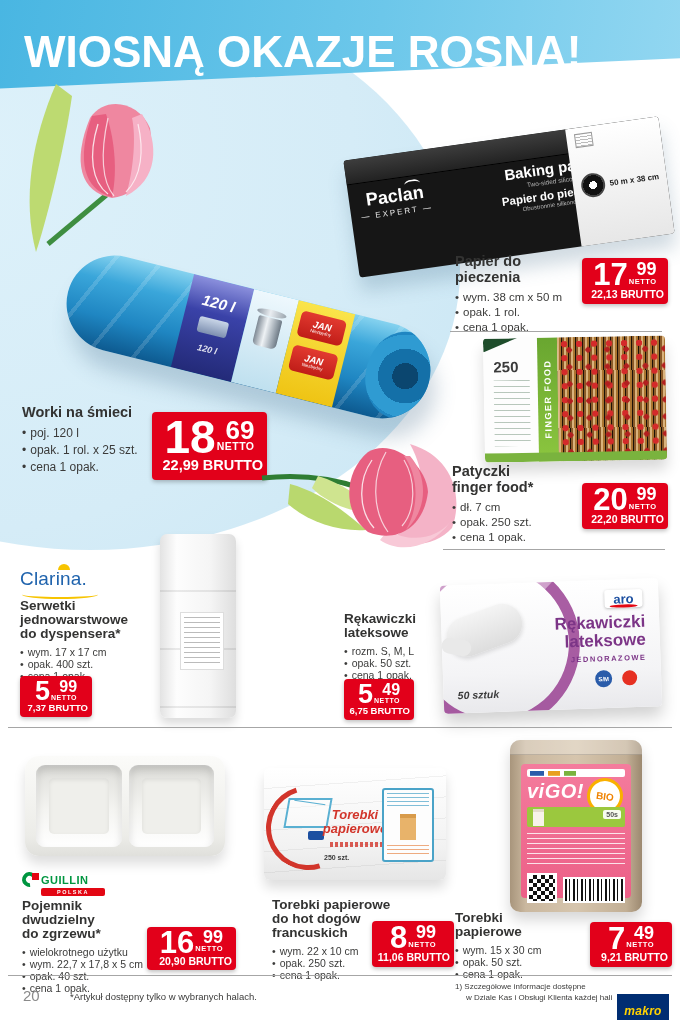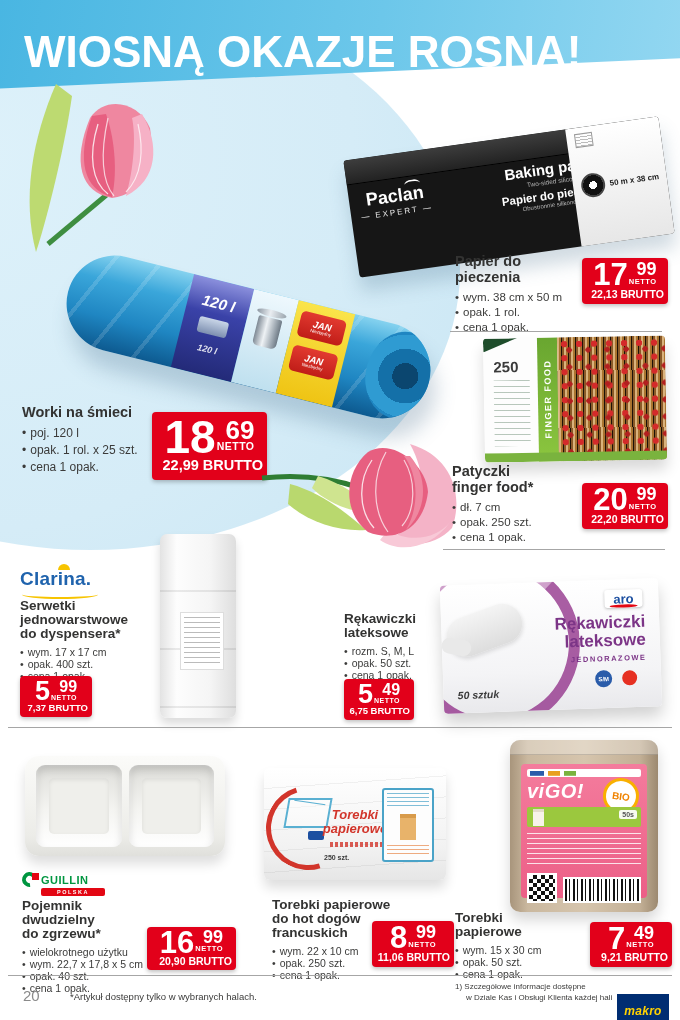--- a/index.html
+++ b/index.html
@@ -141,21 +141,21 @@
   .aro-title{position:absolute;right:14px;top:34px;text-align:right;color:#7c3587;font-weight:bold;font-size:17px;line-height:18px}
   .aro-sub{position:absolute;right:14px;top:74px;color:#7c3587;font-weight:bold;font-size:7.5px;letter-spacing:1.5px}
   .aro-badges{position:absolute;right:24px;top:90px;display:flex;gap:10px;align-items:center}
   .aro-b1{width:17px;height:17px;border-radius:50%;background:#2a5caa;color:#fff;font-size:6px;font-weight:bold;
     display:flex;align-items:center;justify-content:center}
   .aro-b2{width:15px;height:15px;border-radius:50%;background:#e63022}
   .aro-count{position:absolute;left:14px;bottom:12px;font-weight:bold;font-size:10.5px;color:#3a3a3a;font-style:italic}
 
   
   .clarina{position:absolute;left:20px;top:568px;width:90px;height:32px}
-  .clarina .ctext{color:#1f63ad;font-weight:bold;font-size:19px;letter-spacing:.2px}
+  .clarina .ctext{color:#1f63ad;font-weight:normal;font-size:19px;letter-spacing:.2px}
   .clarina .sun{position:absolute;left:38px;top:-4px;width:12px;height:6px;border-radius:6px 6px 0 0;background:#f7c400}
   .clarina .swoosh{position:absolute;left:2px;top:22px;width:76px;height:7px;border-bottom:2.5px solid #f7c400;border-radius:50%}
 
   
   .tray{position:absolute;left:25px;top:756px;width:200px;height:100px;border-radius:14px;
     background:linear-gradient(180deg,#fbfbf9 0%,#ececE8 80%,#e0e0dc 100%);
     box-shadow:0 8px 12px rgba(0,0,0,.13);display:flex;gap:7px;padding:9px 11px;box-sizing:border-box}
   .tray-cell{flex:1;border-radius:9px;position:relative;
     background:linear-gradient(180deg,#dededa 0%,#f4f4f1 55%,#ffffff 100%);
     box-shadow:inset 0 5px 8px rgba(0,0,0,.15),inset 0 -2px 4px rgba(255,255,255,.9)}
@@ -187,21 +187,21 @@
     background:repeating-linear-gradient(90deg,#d2352b 0 3px,transparent 3px 5px)}
   .hd-count{position:absolute;left:60px;top:86px;font-size:7px;font-weight:bold;color:#3a3a3a}
   .hd-label{position:absolute;right:12px;top:20px;width:52px;height:74px;background:#fdfdfd;
     border:2px solid #4aa3c8;border-radius:3px;padding:3px;box-sizing:border-box}
   .hd-label .lblines{height:16px;background:repeating-linear-gradient(180deg,#4aa3c8 0 1px,transparent 1px 4px);opacity:.7}
   .hd-label .lbbag{width:16px;height:22px;margin:5px auto 0;background:#e8b36a;border-top:4px solid #d89b4b}
   .hd-label .lblines2{margin-top:5px;height:12px;
     background:repeating-linear-gradient(180deg,#e8884a 0 1px,transparent 1px 4px);opacity:.7}
 
   
-  .vigo{position:absolute;left:510px;top:740px;width:148px;height:172px;border-radius:10px;
+  .vigo{position:absolute;left:510px;top:740px;width:132px;height:172px;border-radius:10px;
     background:linear-gradient(90deg,#a8957c 0%,#cab89f 12%,#d6c5ad 50%,#c2af95 88%,#9c8970 100%);
     box-shadow:0 8px 14px rgba(0,0,0,.16)}
   .vigo::before{content:"";position:absolute;left:0;right:0;top:0;height:14px;border-radius:10px 10px 0 0;
     background:rgba(255,255,255,.3);border-bottom:1px solid rgba(0,0,0,.15)}
   .vigo-label{position:absolute;left:11px;right:11px;top:24px;height:134px;border-radius:4px;
     background:linear-gradient(180deg,#f47c9d 0%,#ec5f87 100%);padding:5px 6px;box-sizing:border-box}
   .vigo-top{height:8px;background:#fff;border-radius:2px;margin-bottom:3px;
     background-image:linear-gradient(90deg,#2a5caa 0 14px,transparent 14px 18px,#e8a020 18px 30px,transparent 30px 34px,#7ab33e 34px 46px,transparent 46px);background-size:100% 60%;background-position:3px 2px;background-repeat:no-repeat;background-color:#fff}
   .vigo-brand{color:#fff;font-weight:bold;font-style:italic;font-size:20px;letter-spacing:.5px}
   .vigo-bio{position:absolute;right:8px;top:14px;width:30px;height:30px;border-radius:50%;background:#fff;

